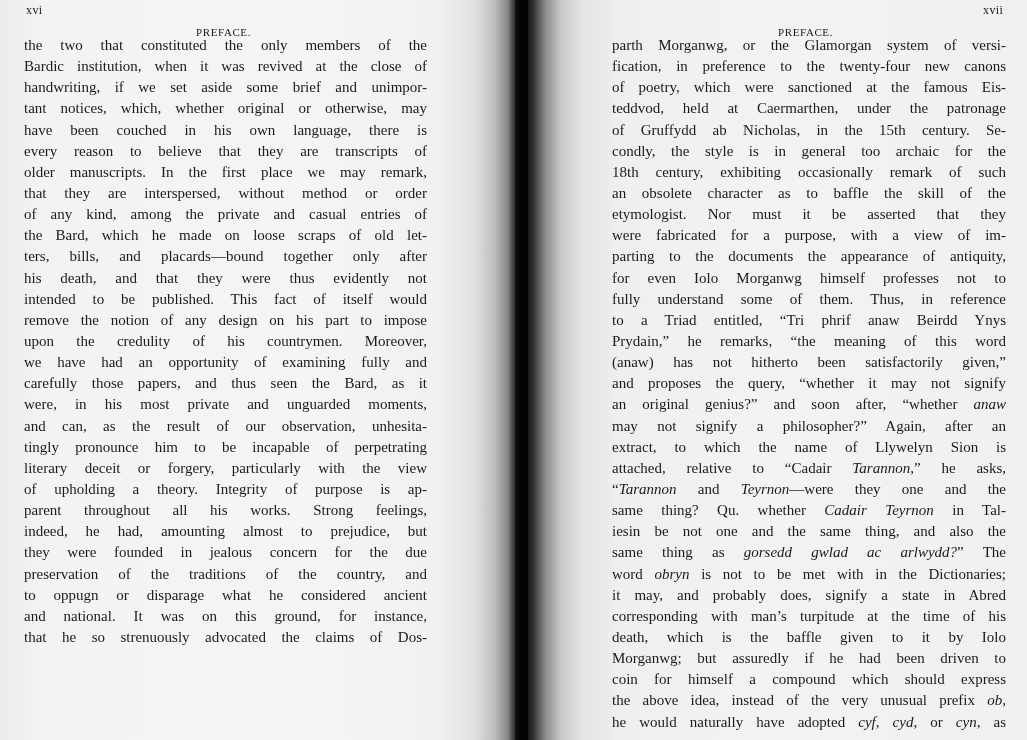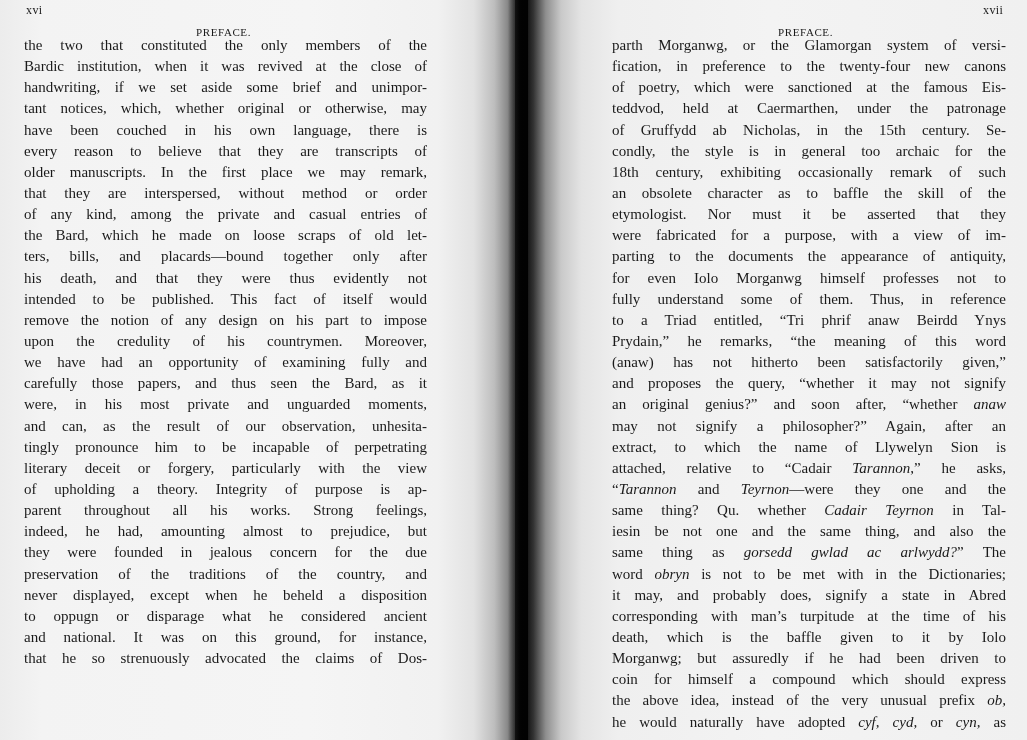--- a/index.html
+++ b/index.html
@@ -57,21 +57,20 @@
         <span class="line">carefully those papers, and thus seen the Bard, as it</span>
         <span class="line">were, in his most private and unguarded moments,</span>
         <span class="line">and can, as the result of our observation, unhesita-</span>
         <span class="line">tingly pronounce him to be incapable of perpetrating</span>
         <span class="line">literary deceit or forgery, particularly with the view</span>
         <span class="line">of upholding a theory. Integrity of purpose is ap-</span>
         <span class="line">parent throughout all his works. Strong feelings,</span>
         <span class="line">indeed, he had, amounting almost to prejudice, but</span>
         <span class="line">they were founded in jealous concern for the due</span>
         <span class="line">preservation of the traditions of the country, and</span>
-        <span class="line">never displayed, except when he beheld a disposition</span>
         <span class="line">to oppugn or disparage what he considered ancient</span>
         <span class="line">and national. It was on this ground, for instance,</span>
         <span class="line">that he so strenuously advocated the claims of Dos-</span>
       </div>
     <div class="footnote" style="left:80px; top:708px;">* The other was the Rev. Edward Evan, of Aberdare.</div>
   </div>
 
   <div class="page page-right">
     <div class="running-head">
       <span class="title" style="left:263px;">PREFACE.</span>

